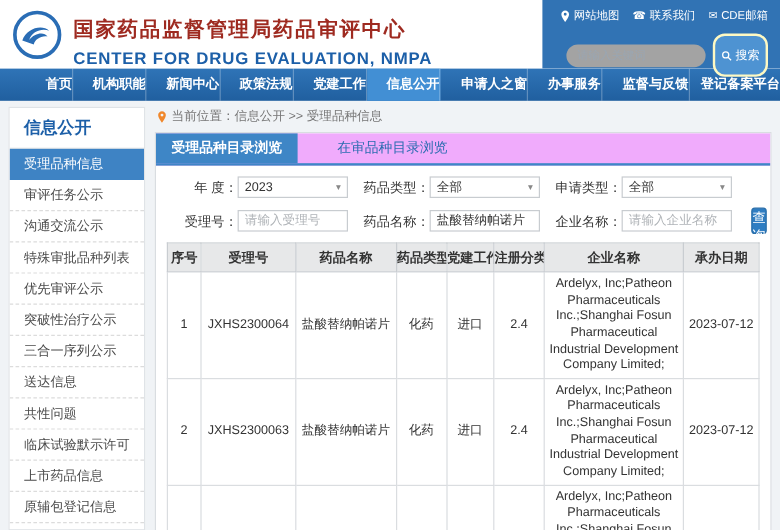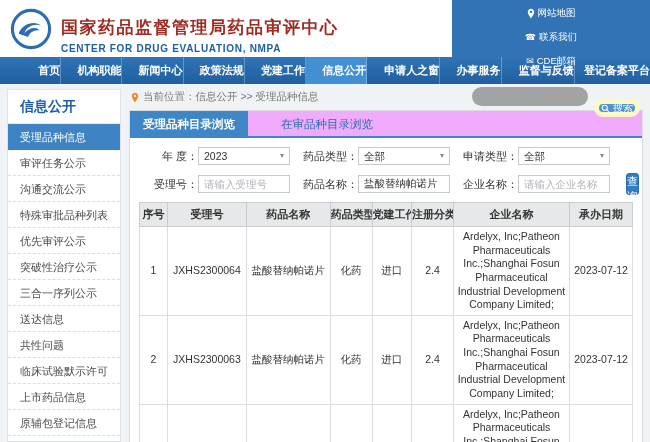--- a/index.html
+++ b/index.html
@@ -5,29 +5,29 @@
   * { margin:0; padding:0; box-sizing:border-box; }
   html,body { width:650px; height:442px; overflow:hidden;
     font-family:"Liberation Sans","DejaVu Sans",sans-serif; background:#eef1f4; }
   .page { width:650px; height:442px; position:relative; background:#f0f3f6; overflow:hidden; }
 
   
   .header { height:57px; background:#fff; display:flex; align-items:center; position:relative; }
   .logo { width:42px; height:42px; margin-left:10px; flex:0 0 auto; }
   .title-block { margin-left:9px; }
   .title-cn { font-size:17px; font-weight:bold; color:#9e2a20; letter-spacing:1.5px; white-space:nowrap;margin-top:12px; }
-  .title-en { font-size:10px; font-weight:bold; color:#1c5fa8; letter-spacing:0.7px; margin-top:4px; }
+  .title-en { font-size:14px; font-weight:bold; color:#1c5fa8; letter-spacing:0.7px; margin-top:4px; }
   .header-right { position:absolute; right:0; top:0; width:198px; height:57px; background:#3173b4; padding:7px 10px 0 10px; }
-  .quick-links { display:flex; justify-content:flex-end; gap:11px; color:#fff; font-size:9.5px; align-items:center;flex-direction:column; }
+  .quick-links { display:flex; justify-content:flex-end; gap:11px; color:#fff; font-size:9.5px; align-items:center; }
   .quick-link { display:flex; gap:3px; align-items:center; cursor:pointer; white-space:nowrap; }
   .qicon { font-size:9px; line-height:1; }
   .search-row { margin-top:8px; display:flex; gap:6px; justify-content:flex-end; align-items:center; }
   .search-input { width:116px; height:19px; border:none; border-radius:10px; padding:0 9px; font-size:9.5px; outline:none; color:#333; background:#a3a3a3; }
   .search-input::placeholder { color:#9aa6b2; }
-  .search-btn { width:46px; height:18px; border-radius:10px; background:#4e93d2; color:#fff; font-size:10px; border:5px solid #fef9c3; display:flex; align-items:center; justify-content:center; gap:3px; cursor:pointer;margin-top:23px; }
+  .search-btn { width:46px; height:36px; border-radius:10px; background:#4e93d2; color:#fff; font-size:10px; border:2px solid #fef9c3; display:flex; align-items:center; justify-content:center; gap:3px; cursor:pointer; }
 
   
   .nav { height:27px; background:linear-gradient(#2f74b7,#205f9f); display:flex; }
   .nav-item { flex:1; text-align:right; color:#fff; font-size:11px; font-weight:bold; line-height:27px; border-right:1px solid rgba(255,255,255,.28); cursor:pointer; white-space:nowrap; overflow:hidden; }
   .nav-item:last-child { border-right:none; flex:1.25; }
   .nav-item.wide { flex:1.2; }
   .nav-item.active { background:#428fd4; }
 
   
   .content { display:flex; align-items:flex-start; gap:8px; padding:5px 7px 0 7px; height:358px; }

